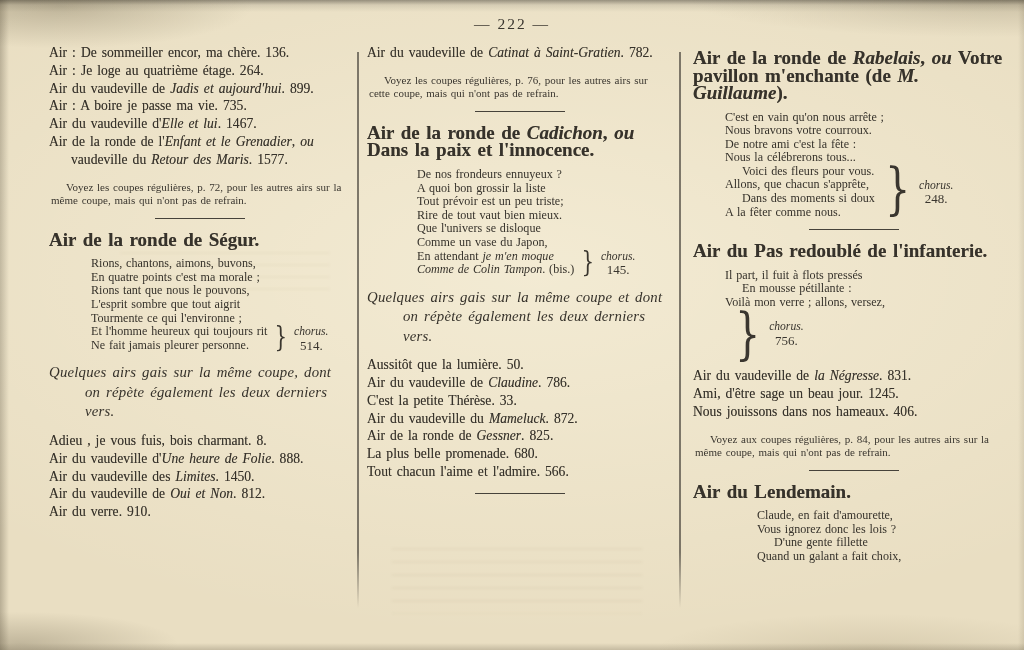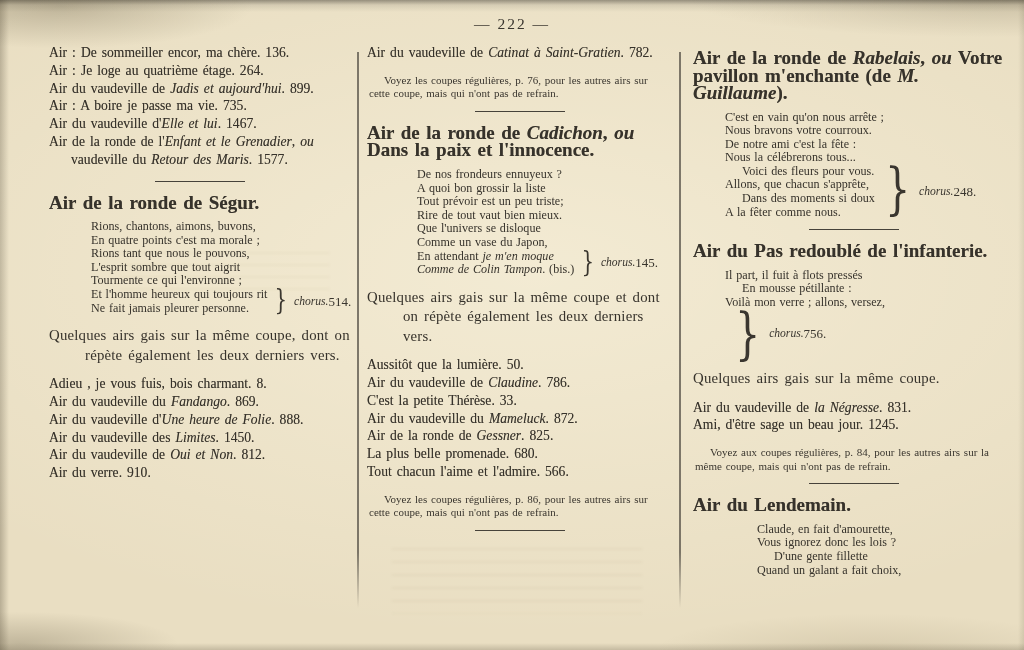--- a/index.html
+++ b/index.html
@@ -48,38 +48,38 @@
     font-size:11px;line-height:13.6px;margin:2px 2px 8px;text-indent:15px;
     color:#3a362f;word-spacing:1px;
   }
   .hrule{width:90px;border:0;border-top:1.6px solid #46423a;margin:10px auto 12px;height:0}
   .heading{
     font-weight:bold;font-size:19px;line-height:17.5px;
     margin:5px 0 9px;word-spacing:1.8px;
     text-shadow:0 0 .4px rgba(58,50,38,.5);
   }
   .iheading{
-    font-size:14.8px;line-height:19.5px;margin:11px 0 10px;
+    font-style:italic;font-size:14.8px;line-height:19.5px;margin:11px 0 10px;
     padding-left:36px;text-indent:-36px;word-spacing:2px;letter-spacing:.2px;
   }
   .verse{font-size:12.1px;line-height:13.6px;margin:2px 0 9px;word-spacing:.8px}
   .c1 .verse{padding-left:42px}
   .c2 .verse{padding-left:50px}
   .c3 .verse{padding-left:32px}
   .c3 .verse:last-child{padding-left:64px}
   .vline{white-space:nowrap}
   .vline.ind{padding-left:17px}
   .brow{display:flex;}
   .blines{flex:0 0 auto}
   .brace{
     font-family:"DejaVu Serif",serif;line-height:.88;font-weight:400;
     transform:scaleX(.72);margin:0 1px 0 5px;color:#3a362f;flex:0 0 auto;
   }
   .chorus{
-    display:flex;align-items:center;justify-content:center;
+    display:flex;flex-direction:column;align-items:center;justify-content:center;
     font-size:11.6px;line-height:13.5px;margin-left:3px;color:#3a362f;
   }
   .chorus .num{font-size:13px}
   .ghost{position:absolute;pointer-events:none;filter:blur(1.6px);opacity:.55}
   .g1{left:392px;top:548px;width:250px;height:66px;
       background:repeating-linear-gradient(180deg, rgba(125,108,70,.12) 0 2px, rgba(0,0,0,0) 2px 13px)}
   .g2{left:120px;top:252px;width:210px;height:40px;
       background:repeating-linear-gradient(180deg, rgba(125,108,70,.09) 0 2px, rgba(0,0,0,0) 2px 12px)}
 </style>
 </head>
@@ -92,20 +92,21 @@
   <div class="cols">
     <section class="col c1">
         <div class="entries">
           <div class="entry">Air : De sommeiller encor, ma chère. 136.</div>
           <div class="entry">Air : Je loge au quatrième étage. 264.</div>
           <div class="entry">Air du vaudeville de <i>Jadis et aujourd'hui</i>. 899.</div>
           <div class="entry">Air : A boire je passe ma vie. 735.</div>
           <div class="entry">Air du vaudeville d'<i>Elle et lui</i>. 1467.</div>
           <div class="entry">Air de la ronde de l'<i>Enfant et le Grenadier</i>, <i>ou</i> vaudeville du <i>Retour des Maris</i>. 1577.</div>
         </div>
+        <div class="note">Voyez les coupes régulières, p. 72, pour les autres airs sur la même coupe, mais qui n'ont pas de refrain.</div>
         <div class="hrule"></div>
         <div class="heading">Air de la ronde de Ségur.</div>
         <div class="verse">
           <div class="vline">Rions, chantons, aimons, buvons,</div>
           <div class="vline">En quatre points c'est ma morale ;</div>
           <div class="vline">Rions tant que nous le pouvons,</div>
           <div class="vline">L'esprit sombre que tout aigrit</div>
           <div class="vline">Tourmente ce qui l'environne ;</div>
           <div class="brow">
             <div class="blines">
@@ -115,21 +116,20 @@
             <div class="brace" style="font-size: 27.6px;">}</div>
             <div class="chorus">
               <i>chorus.</i>
               <span class="num">514.</span>
             </div>
           </div>
         </div>
         <div class="iheading">Quelques airs gais sur la même coupe, dont on répète également les deux derniers vers.</div>
         <div class="entries">
           <div class="entry">Adieu , je vous fuis, bois charmant. 8.</div>
-          <div class="entry">Air du vaudeville du <i>Fandango</i>. 869.</div>
           <div class="entry">Air du vaudeville d'<i>Une heure de Folie</i>. 888.</div>
           <div class="entry">Air du vaudeville des <i>Limites</i>. 1450.</div>
           <div class="entry">Air du vaudeville de <i>Oui et Non</i>. 812.</div>
           <div class="entry">Air du verre. 910.</div>
         </div>
       </section>
     <div class="vrule"></div>
     <section class="col c2">
         <div class="entries">
           <div class="entry">Air du vaudeville de <i>Catinat à Saint-Gratien</i>. 782.</div>
@@ -159,21 +159,20 @@
         <div class="iheading">Quelques airs gais sur la même coupe et dont on répète également les deux derniers vers.</div>
         <div class="entries">
           <div class="entry">Aussitôt que la lumière. 50.</div>
           <div class="entry">Air du vaudeville de <i>Claudine</i>. 786.</div>
           <div class="entry">C'est la petite Thérèse. 33.</div>
           <div class="entry">Air du vaudeville du <i>Mameluck</i>. 872.</div>
           <div class="entry">Air de la ronde de <i>Gessner</i>. 825.</div>
           <div class="entry">La plus belle promenade. 680.</div>
           <div class="entry">Tout chacun l'aime et l'admire. 566.</div>
         </div>
-        <div class="note">Voyez les coupes régulières, p. 86, pour les autres airs sur cette coupe, mais qui n'ont pas de refrain.</div>
         <div class="hrule"></div>
       </section>
     <div class="vrule"></div>
     <section class="col c3">
         <div class="heading">Air de la ronde de <i>Rabelais</i>, <i>ou</i> Votre pavillon m'enchante (de <i>M. Guillaume</i>).</div>
         <div class="verse">
           <div class="vline">C'est en vain qu'on nous arrête ;</div>
           <div class="vline">Nous bravons votre courroux.</div>
           <div class="vline">De notre ami c'est la fête :</div>
           <div class="vline">Nous la célébrerons tous...</div>
@@ -198,24 +197,24 @@
           <div class="vline ind">En mousse pétillante :</div>
           <div class="vline">Voilà mon verre ; allons, versez,</div>
           <div class="brow">
             <div class="brace" style="font-size: 55.2px;">}</div>
             <div class="chorus">
               <i>chorus.</i>
               <span class="num">756.</span>
             </div>
           </div>
         </div>
-        <div class="iheading">Quelques airs gais sur la même coupe.</div>
         <div class="entries">
           <div class="entry">Air du vaudeville de <i>la Négresse</i>. 831.</div>
           <div class="entry">Ami, d'être sage un beau jour. 1245.</div>
+          <div class="entry">Nous jouissons dans nos hameaux. 406.</div>
         </div>
         <div class="note">Voyez aux coupes régulières, p. 84, pour les autres airs sur la même coupe, mais qui n'ont pas de refrain.</div>
         <div class="hrule"></div>
         <div class="heading">Air du Lendemain.</div>
         <div class="verse">
           <div class="vline">Claude, en fait d'amourette,</div>
           <div class="vline">Vous ignorez donc les lois ?</div>
           <div class="vline ind">D'une gente fillette</div>
           <div class="vline">Quand un galant a fait choix,</div>
         </div>

